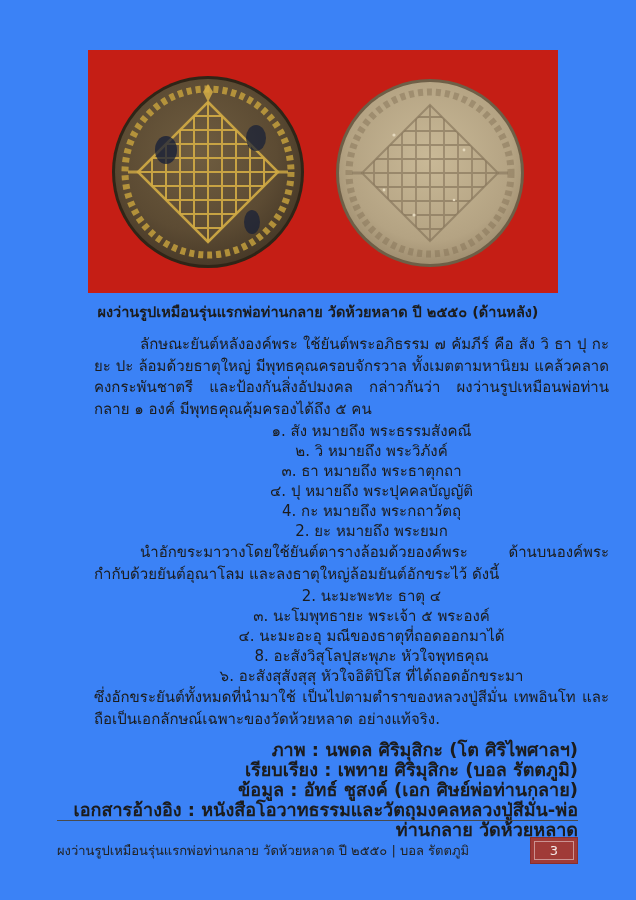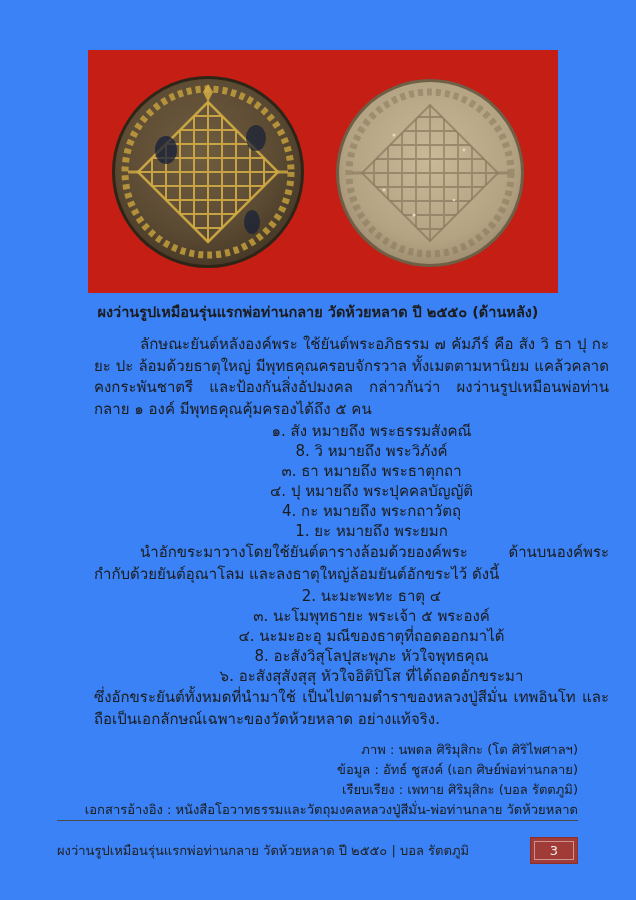--- a/index.html
+++ b/index.html
@@ -34,21 +34,21 @@
   .indent{text-indent:46px;}
   .yant-list{
     list-style:none;margin:1px 0 1px 0;padding:0 0 0 40px;
     line-height:20px;
     text-align:center;
   }
   .yant-list li{margin:0;}
   
   .credits{
     position:absolute;left:63px;top:740px;width:515px;
-    text-align:right;font-weight:normal;font-size:13px;line-height:20px;
+    text-align:right;font-weight:bold;font-size:18px;line-height:20px;
   }
   .credits div{margin:0;}
   
   .footer{
     position:absolute;left:57px;top:820px;width:521px;
     border-top:1px solid #4a4a4a;
     padding-top:16px;
     display:flex;justify-content:space-between;align-items:center;gap:10px;
     font-size:13px;color:#222;
   }
@@ -157,44 +157,44 @@
     </svg>
   </div>
 
   <div class="caption">ผงว่านรูปเหมือนรุ่นแรกพ่อท่านกลาย วัดห้วยหลาด ปี ๒๕๕๐ (ด้านหลัง)</div>
 
   <div class="body-text">
     <p class="indent">ลักษณะยันต์หลังองค์พระ ใช้ยันต์พระอภิธรรม ๗ คัมภีร์ คือ สัง วิ ธา ปุ กะ ยะ ปะ ล้อมด้วยธาตุใหญ่ มีพุทธคุณครอบจักรวาล ทั้งเมตตามหานิยม แคล้วคลาด คงกระพันชาตรี และป้องกันสิ่งอัปมงคล กล่าวกันว่า ผงว่านรูปเหมือนพ่อท่านกลาย ๑ องค์ มีพุทธคุณคุ้มครองได้ถึง ๕ คน</p>
 
     <ul class="yant-list">
       <li>๑. สัง หมายถึง พระธรรมสังคณี</li>
-      <li>8. วิ หมายถึง พระวิภังค์</li>
+      <li>๒. วิ หมายถึง พระวิภังค์</li>
       <li>๓. ธา หมายถึง พระธาตุกถา</li>
       <li>๔. ปุ หมายถึง พระปุคคลบัญญัติ</li>
       <li>4. กะ หมายถึง พระกถาวัตถุ</li>
-      <li>1. ยะ หมายถึง พระยมก</li>
+      <li>2. ยะ หมายถึง พระยมก</li>
     </ul>
 
     <p class="indent">นำอักขระมาวางโดยใช้ยันต์ตารางล้อมด้วยองค์พระ ด้านบนองค์พระกำกับด้วยยันต์อุณาโลม และลงธาตุใหญ่ล้อมยันต์อักขระไว้ ดังนี้</p>
 
     <ul class="yant-list">
       <li>2. นะมะพะทะ ธาตุ ๔</li>
       <li>๓. นะโมพุทธายะ พระเจ้า ๕ พระองค์</li>
       <li>๔. นะมะอะอุ มณีของธาตุที่ถอดออกมาได้</li>
       <li>8. อะสังวิสุโลปุสะพุภะ หัวใจพุทธคุณ</li>
       <li>๖. อะสังสุสังสุสุ หัวใจอิติปิโส ที่ได้ถอดอักขระมา</li>
     </ul>
 
     <p>ซึ่งอักขระยันต์ทั้งหมดที่นำมาใช้ เป็นไปตามตำราของหลวงปู่สีมั่น เทพอินโท และถือเป็นเอกลักษณ์เฉพาะของวัดห้วยหลาด อย่างแท้จริง.</p>
   </div>
 
   <div class="credits">
     <div>ภาพ : นพดล ศิริมุสิกะ (โต ศิริไพศาลฯ)</div>
+    <div>เรียบเรียง : เพทาย ศิริมุสิกะ (บอล รัตตภูมิ)</div>
     <div>ข้อมูล : อัทธ์ ชูสงค์ (เอก ศิษย์พ่อท่านกลาย)</div>
-    <div>เรียบเรียง : เพทาย ศิริมุสิกะ (บอล รัตตภูมิ)</div>
     <div>เอกสารอ้างอิง : หนังสือโอวาทธรรมและวัตถุมงคลหลวงปู่สีมั่น-พ่อท่านกลาย วัดห้วยหลาด</div>
   </div>
 
   <div class="footer">
     <span>ผงว่านรูปเหมือนรุ่นแรกพ่อท่านกลาย วัดห้วยหลาด ปี ๒๕๕๐ | บอล รัตตภูมิ</span>
     <span class="page-num-box">
       <span>3</span>
     </span>
   </div>
 

